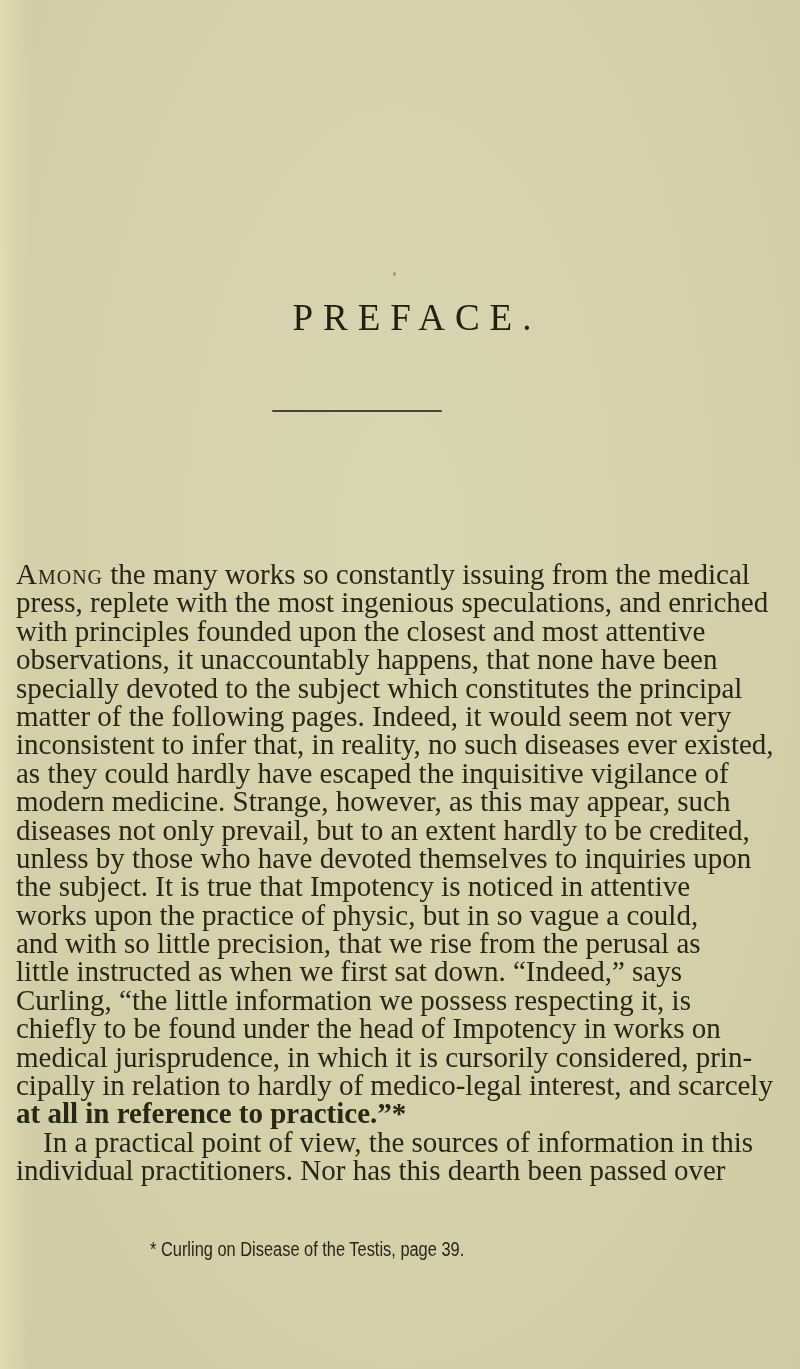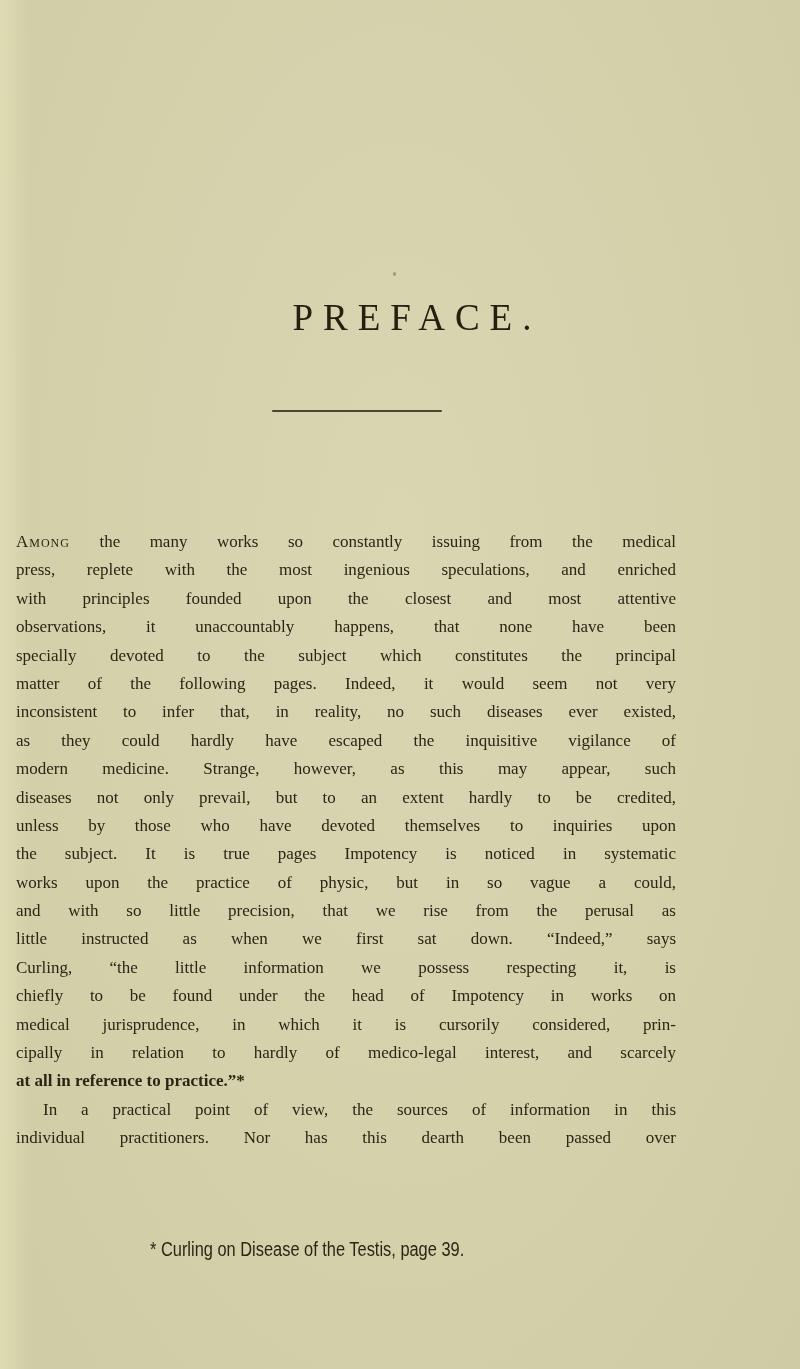--- a/index.html
+++ b/index.html
@@ -39,25 +39,25 @@
       position: absolute;
       top: 410px;
       left: 272px;
       width: 170px;
       height: 2px;
       background: #4a4530;
       border-radius: 1px;
     }
     .body-text {
       position: absolute;
-      top: 528px;
+      top: 560px;
       left: 16px;
       width: 660px;
       font-family: "Liberation Serif", "DejaVu Serif", serif;
-      font-size: 17px;
+      font-size: 29px;
       line-height: 28.4px;
       color: #2a2616;
     }
     .line {
       display: block;
       white-space: nowrap;
       text-align: justify;
       text-align-last: justify;
       height: 28.4px;
     }
@@ -110,21 +110,21 @@
     <span class="line">press, replete with the most ingenious speculations, and enriched</span>
     <span class="line">with principles founded upon the closest and most attentive</span>
     <span class="line">observations, it unaccountably happens, that none have been</span>
     <span class="line">specially devoted to the subject which constitutes the principal</span>
     <span class="line">matter of the following pages. Indeed, it would seem not very</span>
     <span class="line">inconsistent to infer that, in reality, no such diseases ever existed,</span>
     <span class="line">as they could hardly have escaped the inquisitive vigilance of</span>
     <span class="line">modern medicine. Strange, however, as this may appear, such</span>
     <span class="line">diseases not only prevail, but to an extent hardly to be credited,</span>
     <span class="line">unless by those who have devoted themselves to inquiries upon</span>
-    <span class="line">the subject. It is true pages Impotency is noticed in systematic</span>
+    <span class="line">the subject. It is true that Impotency is noticed in attentive</span>
     <span class="line">works upon the practice of physic, but in so vague a could,</span>
     <span class="line">and with so little precision, that we rise from the perusal as</span>
     <span class="line">little instructed as when we first sat down. “Indeed,” says</span>
     <span class="line">Curling, “the little information we possess respecting it, is</span>
     <span class="line">chiefly to be found under the head of Impotency in works on</span>
     <span class="line">medical jurisprudence, in which it is cursorily considered, prin-</span>
     <span class="line">cipally in relation to hardly of medico-legal interest, and scarcely</span>
     <span class="line last">at all in reference to practice.”*</span>
     <span class="line indent">In a practical point of view, the sources of information in this</span>
     <span class="line">individual practitioners. Nor has this dearth been passed over</span>

